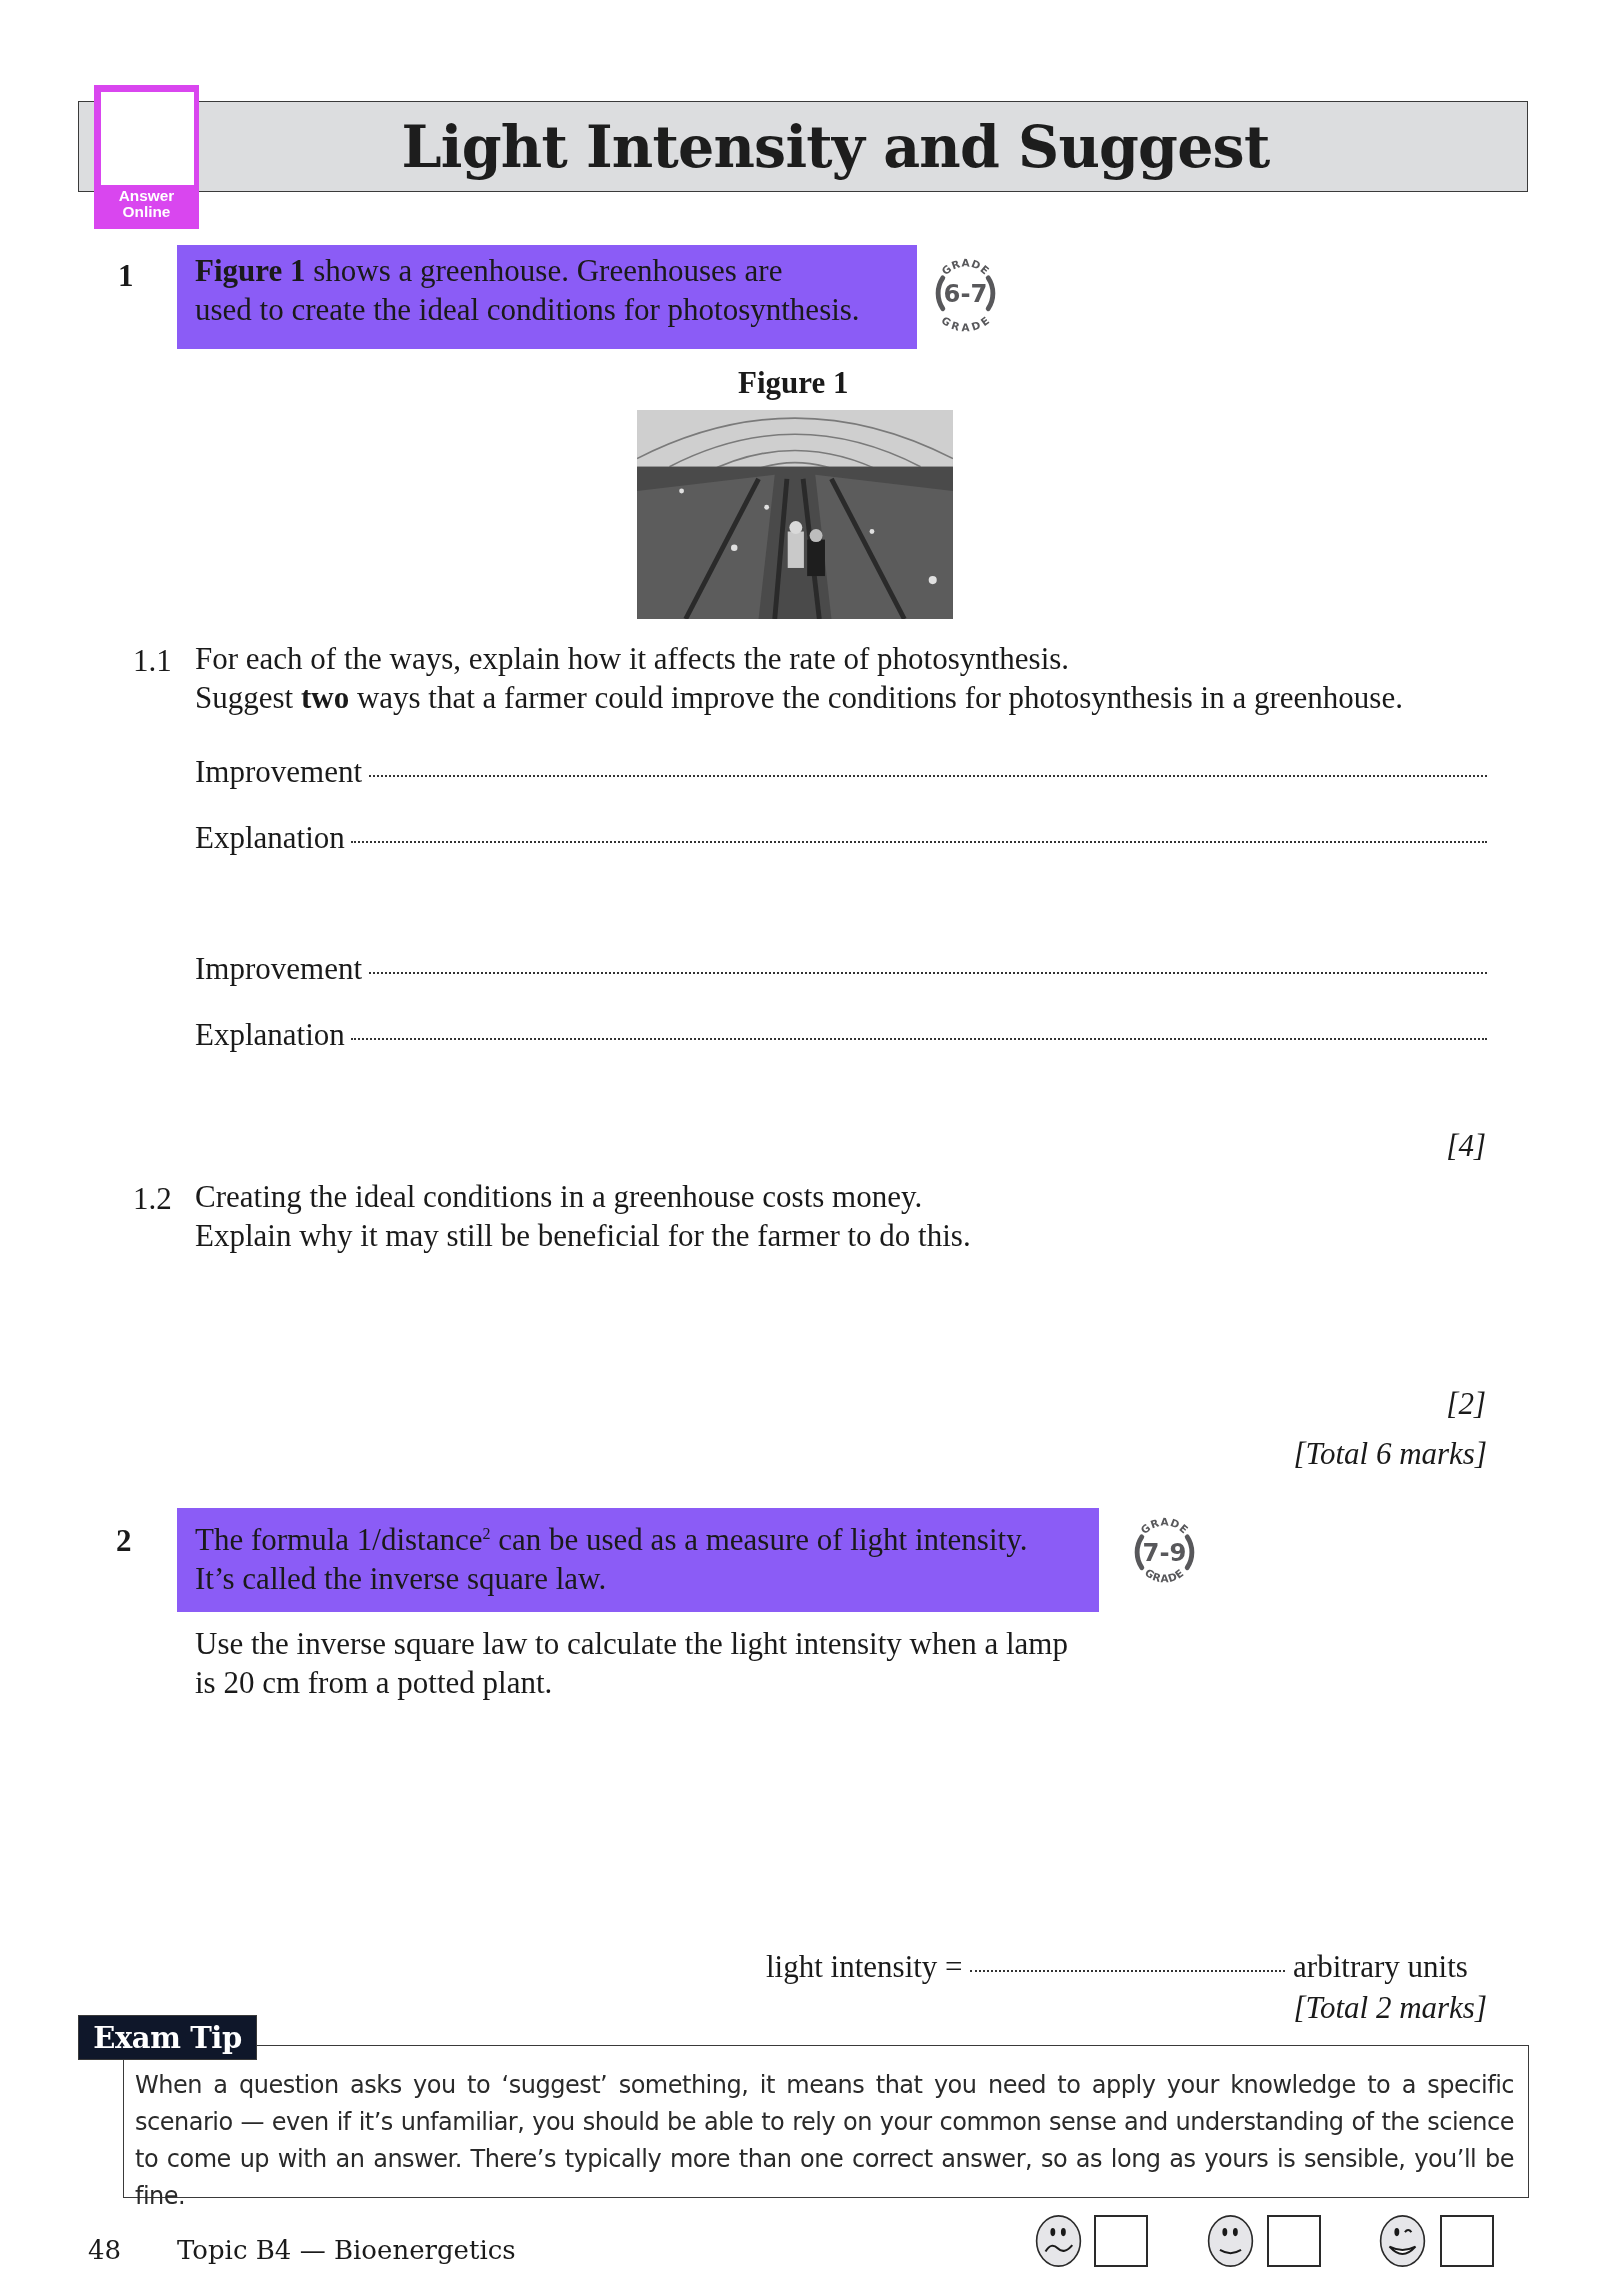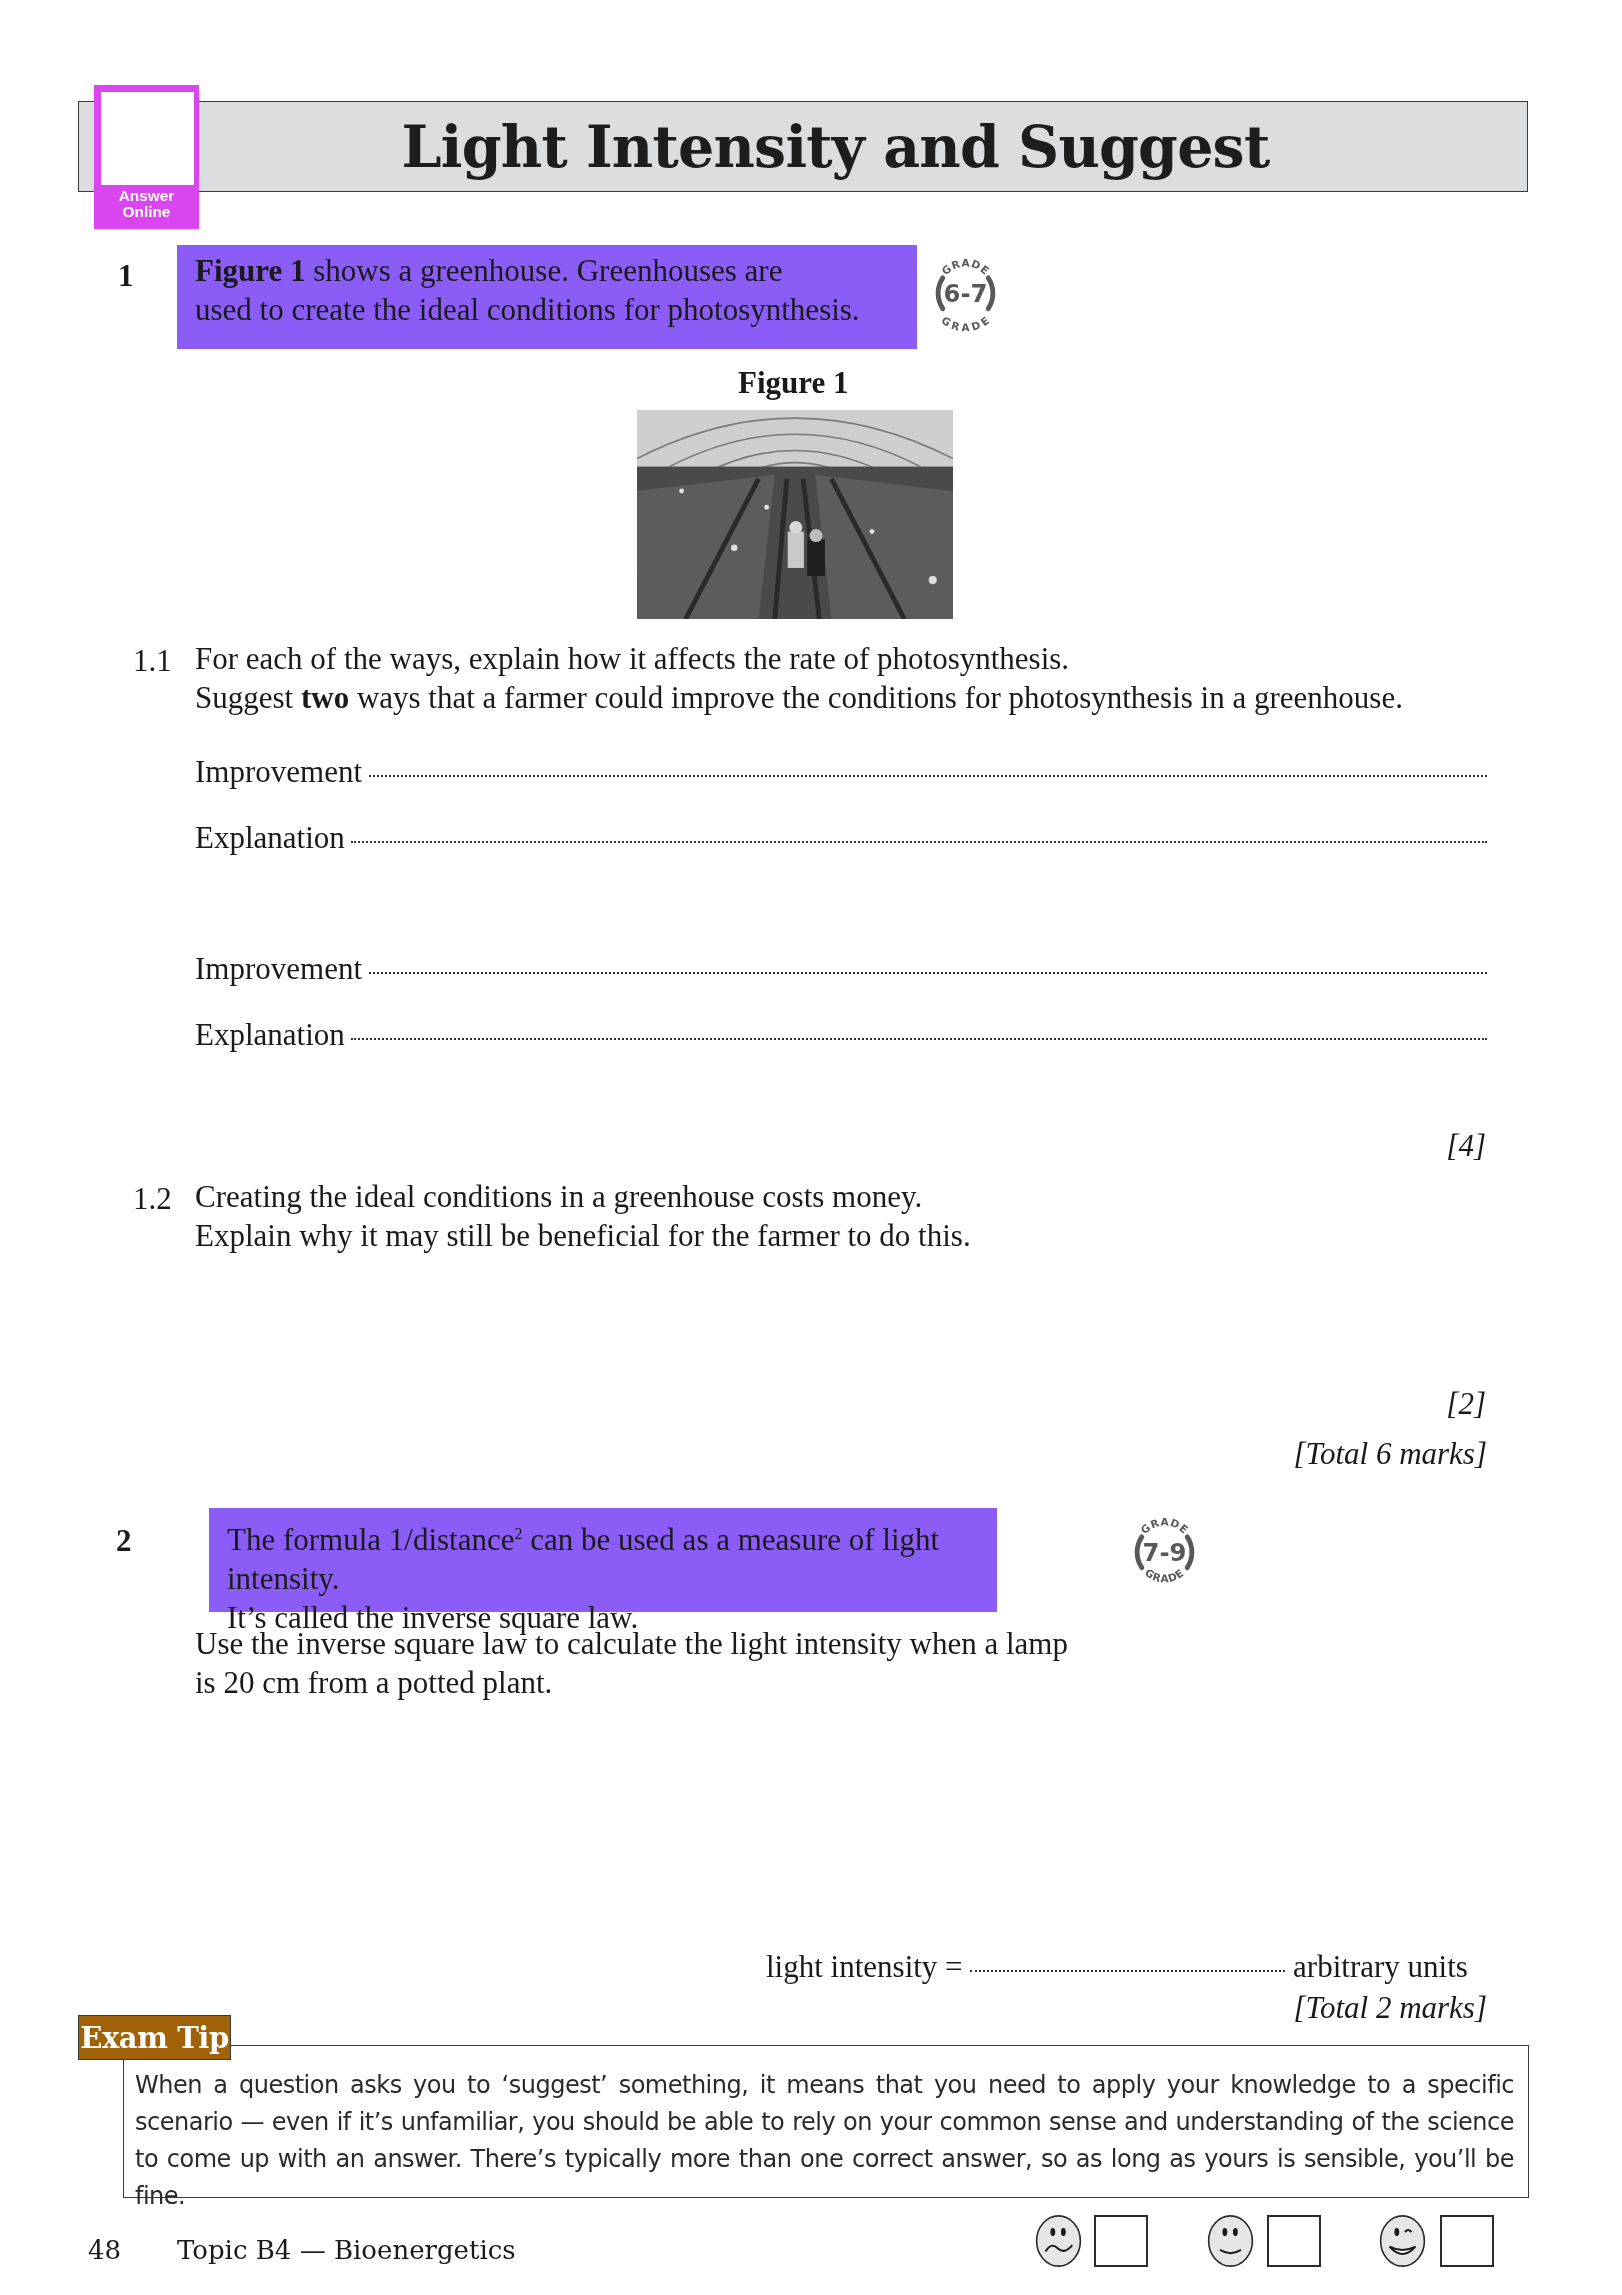--- a/index.html
+++ b/index.html
@@ -58,22 +58,22 @@
     flex: 1; border-bottom: 2.4px dotted #333; height: 0.8px; margin-left: 6.5px; transform: translateY(-4.9px);
   }
   .marks { position: absolute; font-style: italic; font-size: 31px; text-align: right; }
 
   
   .tip-box {
     position: absolute; left: 123px; top: 2045px; width: 1406px; height: 153px;
     border: 1.6px solid #3a3a3a; border-left-width: 1.6px;
   }
   .tip-tab {
-    position: absolute; left: 78px; top: 2015px; width: 153px; height: 45px;
-    background: #a16207; border: 1.6px solid #3a3a3a;
+    position: absolute; left: 78px; top: 2015px; width: 179px; height: 45px;
+    background: #0f172a; border: 1.6px solid #3a3a3a;
     color: #ffffff; font-family: "DejaVu Serif", serif; font-weight: bold; font-size: 29px;
     display: flex; align-items: center; justify-content: center; letter-spacing: -0.4px;
   }
   .tip-text {
     position: absolute; left: 135px; top: 2067px; width: 1379px;
     font-family: "DejaVu Sans", sans-serif; font-size: 24px; line-height: 37px; color: #2a2a2a;
     text-align: justify; letter-spacing: -0.5px;
   }
 
   
@@ -186,21 +186,21 @@
 <div class="answer-line" style="left:195px; top:1286px; width:1292px;">
   <span></span>
 </div>
 <div class="answer-line" style="left:195px; top:1352px; width:1292px;">
   <span></span>
 </div>
 <div class="marks" style="left:1379px; top:1386px; width:107px;">[2]</div>
 <div class="marks" style="left:1136px; top:1436px; width:351px;">[Total 6 marks]</div>
 
 <div class="qnum" style="left:116px; top:1523px;">2</div>
-<div class="intro-box" style="left:177px; top:1508px; width:788px; height:104px;margin-left:32px;">
+<div class="intro-box" style="left:177px; top:1508px; width:922px; height:104px;">
   <div><span>The formula 1/distance</span><sup style="font-size:16px;">2</sup><span> can be used as a measure of light intensity.</span></div>
   <div>It’s called the inverse square law.</div>
 </div>
 
 <svg class="grade-badge" style="left:1124px; top:1511px;" viewBox="0 0 100 100">
   <defs>
     <path id="gTop2" d="M 18 50 A 32 32 0 0 1 82 50"></path>
     <path id="gBot2" d="M 14 52 A 36 36 0 0 0 86 52"></path>
   </defs>
   <path d="M 22 32 A 34 34 0 0 0 22 70" fill="none" stroke="#58585b" stroke-width="6" stroke-linecap="round"></path>

